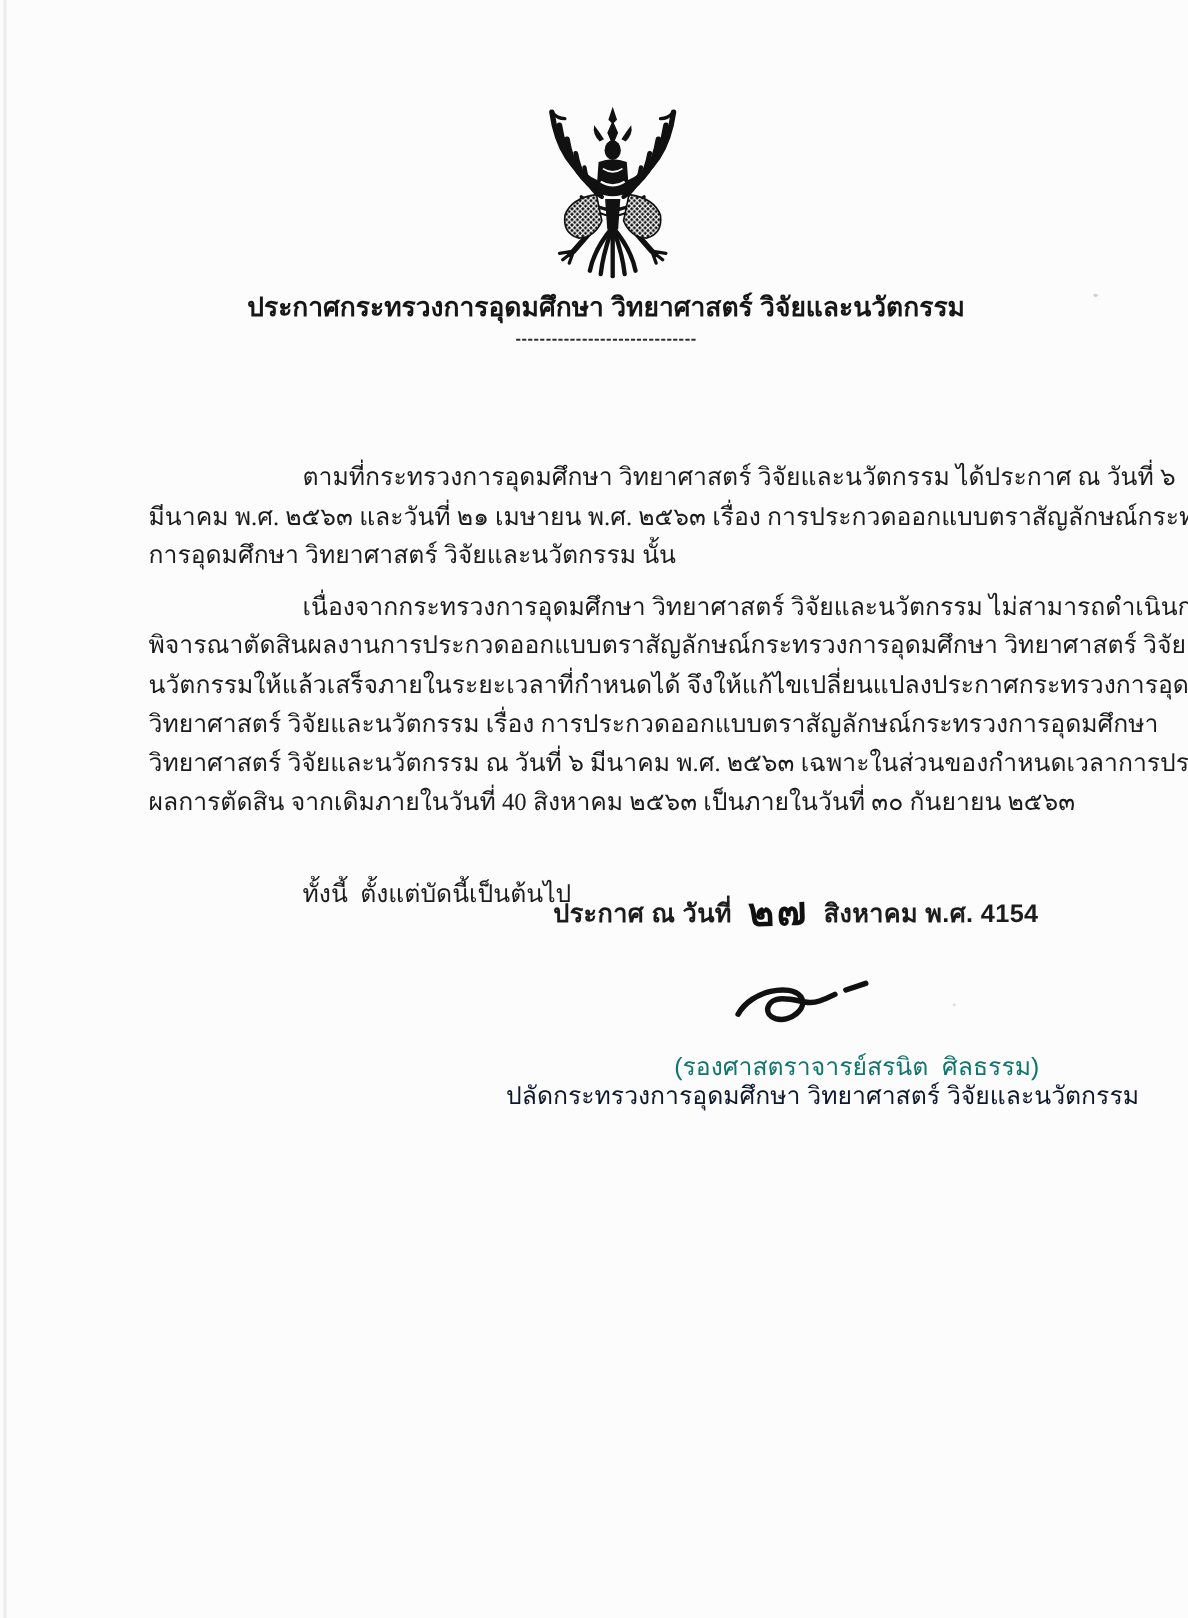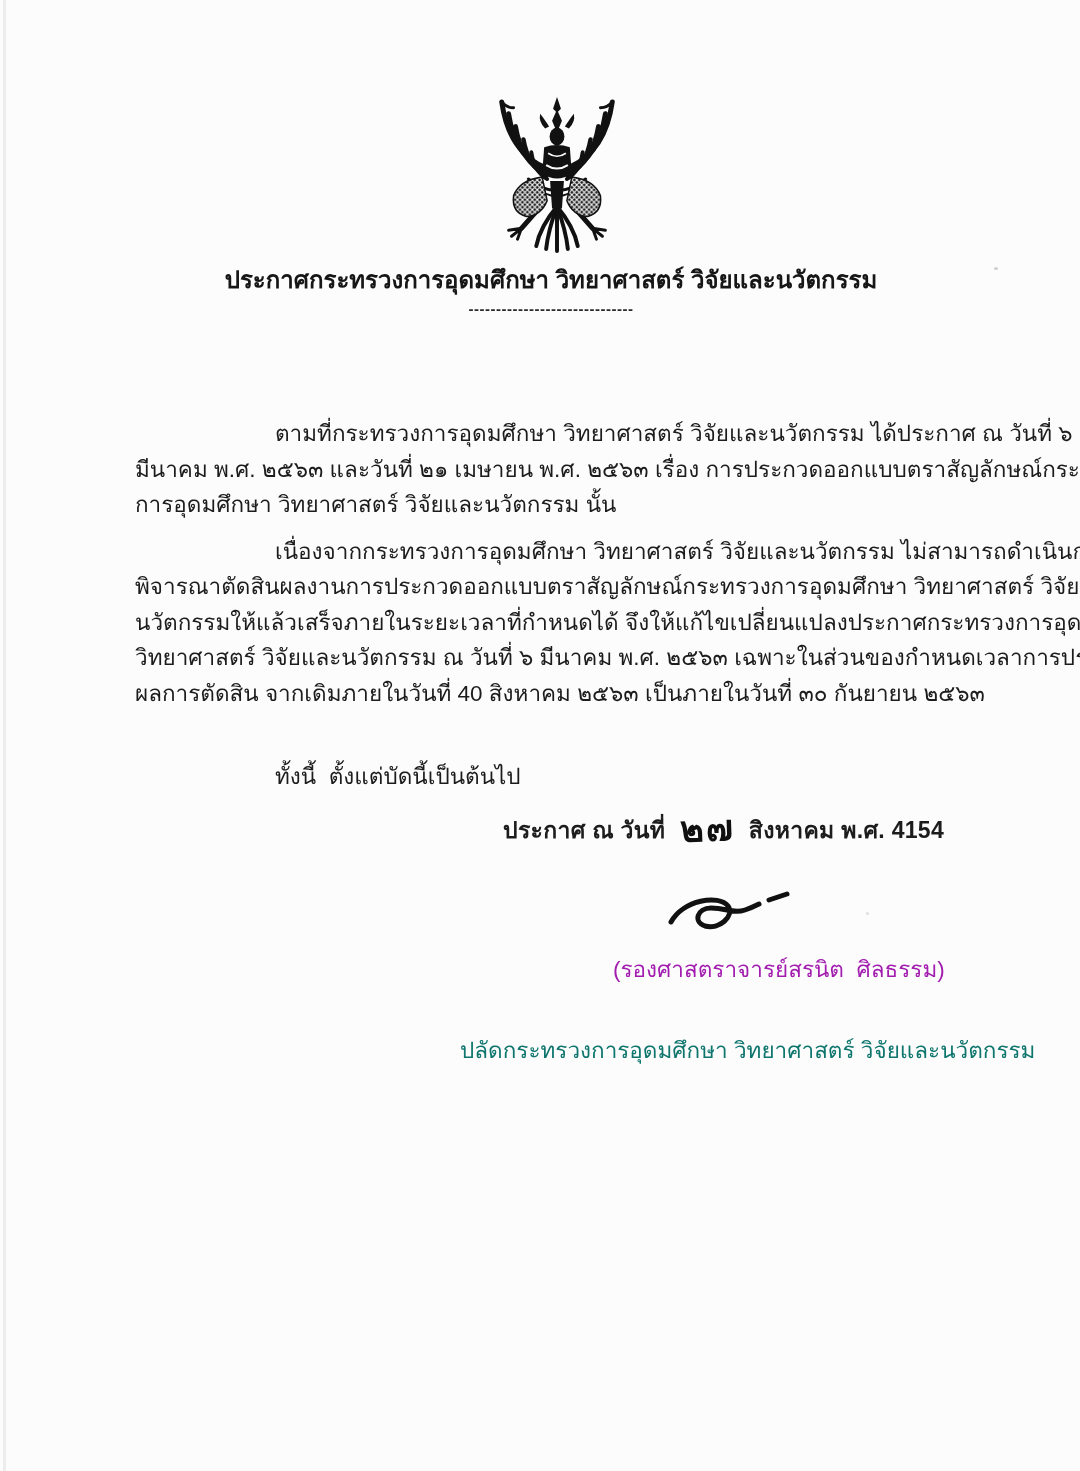--- a/index.html
+++ b/index.html
@@ -25,40 +25,40 @@
   }
   .separator{
     margin-top:3px;font-weight:bold;font-size:15px;letter-spacing:0.5px;
     color:#2a2a2a;line-height:16px;
   }
 
   .body-block{
     position:absolute;left:135px;top:416px;width:815px;
     font-size:22.5px;line-height:35.5px;color:#1c1c1c;
   }
-  .bodyline{white-space:nowrap;}
+  .bodyline{white-space:nowrap;font-family:Liberation Serif, serif;}
   .indent{padding-left:140px;}
   .para2{margin-top:11px;}
   .closing{margin-top:5px;}
 
   .dateline{
     position:absolute;left:503px;top:806px;
     font-size:23px;line-height:40px;white-space:nowrap;
   }
   .dateline .seg{letter-spacing:0.3px;font-weight:bold;}
   .handwritten-day{
     display:inline-block;
     font-size:36px;font-weight:bold;
     transform:rotate(-2deg) translateY(3px);
     margin:0 8px;letter-spacing:2px;color:#101010;
   }
 
   .signature-svg{position:absolute;left:665px;top:886px;width:134px;height:60px;}
-  .sig-name{position:absolute;left:613px;top:951px;font-size:22.5px;white-space:pre;color:#a21caf;}
-  .sig-title{position:absolute;left:460px;top:1032px;font-size:22.5px;white-space:pre;color:#0f766e;}
+  .sig-name{position:absolute;left:613px;top:951px;font-size:22.5px;white-space:pre;color:#0f766e;}
+  .sig-title{position:absolute;left:460px;top:978px;font-size:22.5px;white-space:pre;color:#0f172a;}
 </style>
 </head>
 <body>
 
 <div class="page">
 
   <div class="edge-line"></div>
   <div class="speck speck1"></div>
   <div class="speck speck2"></div>
 
@@ -125,20 +125,21 @@
   <div class="body-block">
     <div>
       <div class="bodyline indent">ตามที่กระทรวงการอุดมศึกษา วิทยาศาสตร์ วิจัยและนวัตกรรม ได้ประกาศ ณ วันที่ ๖</div>
       <div class="bodyline">มีนาคม พ.ศ. ๒๕๖๓ และวันที่ ๒๑ เมษายน พ.ศ. ๒๕๖๓ เรื่อง การประกวดออกแบบตราสัญลักษณ์กระทรวง</div>
       <div class="bodyline">การอุดมศึกษา วิทยาศาสตร์ วิจัยและนวัตกรรม นั้น</div>
     </div>
     <div class="para2">
       <div class="bodyline indent">เนื่องจากกระทรวงการอุดมศึกษา วิทยาศาสตร์ วิจัยและนวัตกรรม ไม่สามารถดำเนินการ</div>
       <div class="bodyline">พิจารณาตัดสินผลงานการประกวดออกแบบตราสัญลักษณ์กระทรวงการอุดมศึกษา วิทยาศาสตร์ วิจัยและ</div>
       <div class="bodyline">นวัตกรรมให้แล้วเสร็จภายในระยะเวลาที่กำหนดได้ จึงให้แก้ไขเปลี่ยนแปลงประกาศกระทรวงการอุดมศึกษา</div>
+      <div class="bodyline">วิทยาศาสตร์ วิจัยและนวัตกรรม เรื่อง การประกวดออกแบบตราสัญลักษณ์กระทรวงการอุดมศึกษา</div>
       <div class="bodyline">วิทยาศาสตร์ วิจัยและนวัตกรรม ณ วันที่ ๖ มีนาคม พ.ศ. ๒๕๖๓ เฉพาะในส่วนของกำหนดเวลาการประกาศ</div>
       <div class="bodyline">ผลการตัดสิน จากเดิมภายในวันที่ 40 สิงหาคม ๒๕๖๓ เป็นภายในวันที่ ๓๐ กันยายน ๒๕๖๓</div>
     </div>
     <div class="bodyline indent closing" style="white-space:pre;margin-top:48px;">ทั้งนี้  ตั้งแต่บัดนี้เป็นต้นไป</div>
   </div>
 
   <div class="dateline">
     <span class="seg">ประกาศ ณ วันที่</span>
     <span class="handwritten-day">๒๗</span>
     <span class="seg">สิงหาคม พ.ศ. 4154</span>

